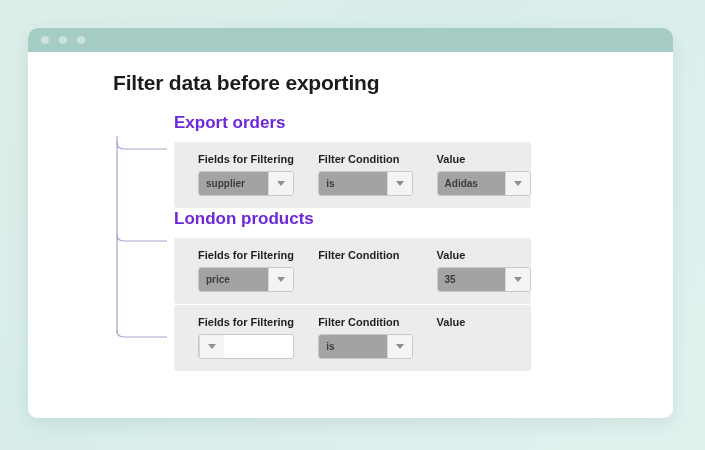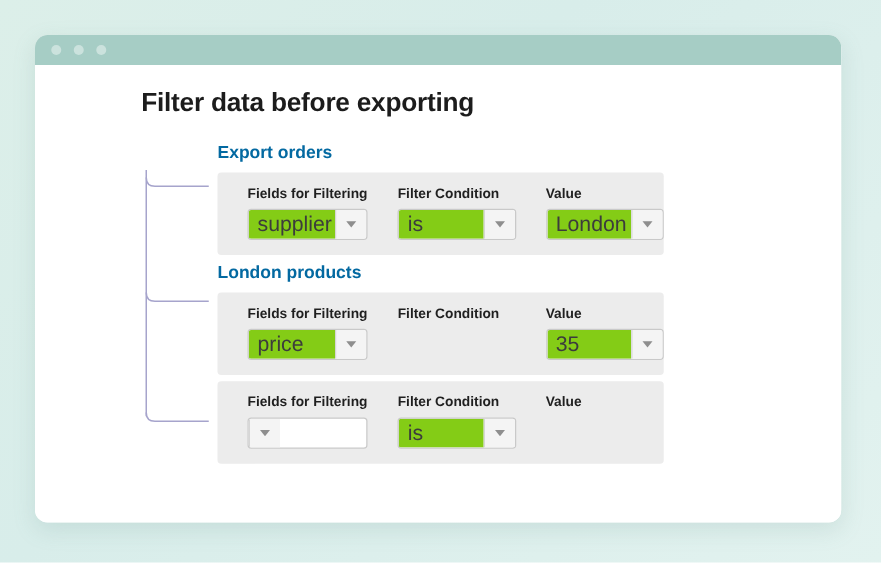--- a/index.html
+++ b/index.html
@@ -75,23 +75,23 @@
     height: 366px;
     pointer-events: none;
   }
 
   
   .section {
     position: absolute;
     left: 146px;
   }
   .section-title {
-    font-size: 14px;
-    font-weight: bold;
-    color: #0369a1;
+    font-size: 17px;
+    font-weight: bold;
+    color: #6d28d9;
     margin: 0 0 9px 0;
   }
 
   .panel {
     width: 357px;
     background: #ececec;
     border-radius: 3px;
     padding: 11px 0 12px 0;
     display: flex;
   }
@@ -118,25 +118,26 @@
     border-radius: 3px;
     background: #ffffff;
     box-sizing: border-box;
     overflow: hidden;
   }
   .select .value {
     flex: 1;
     display: flex;
     align-items: center;
     padding-left: 7px;
-    font-size: 17px;
+    font-size: 10px;
     color: #3c3c3c;
-    background: #84cc16;
+    background: #a3a3a3;
     white-space: nowrap;
     overflow: hidden;
+    font-weight: bold;
   }
   .select .arrow-btn {
     width: 24px;
     border-left: 1px solid #d6d6d6;
     background: #f4f4f4;
     display: flex;
     align-items: center;
     justify-content: center;
   }
   .arrow-glyph {
@@ -188,21 +189,21 @@
             <div class="select">
               <div class="value">is</div>
               <div class="arrow-btn">
                   <span class="arrow-glyph"></span>
                 </div>
             </div>
           </div>
           <div class="field f3">
             <div class="field-label">Value</div>
             <div class="select">
-              <div class="value">London</div>
+              <div class="value">Adidas</div>
               <div class="arrow-btn">
                   <span class="arrow-glyph"></span>
                 </div>
             </div>
           </div>
         </div>
       </div>
 
       <div class="section" style="top: 157px;">
         <div class="section-title">London products</div>

